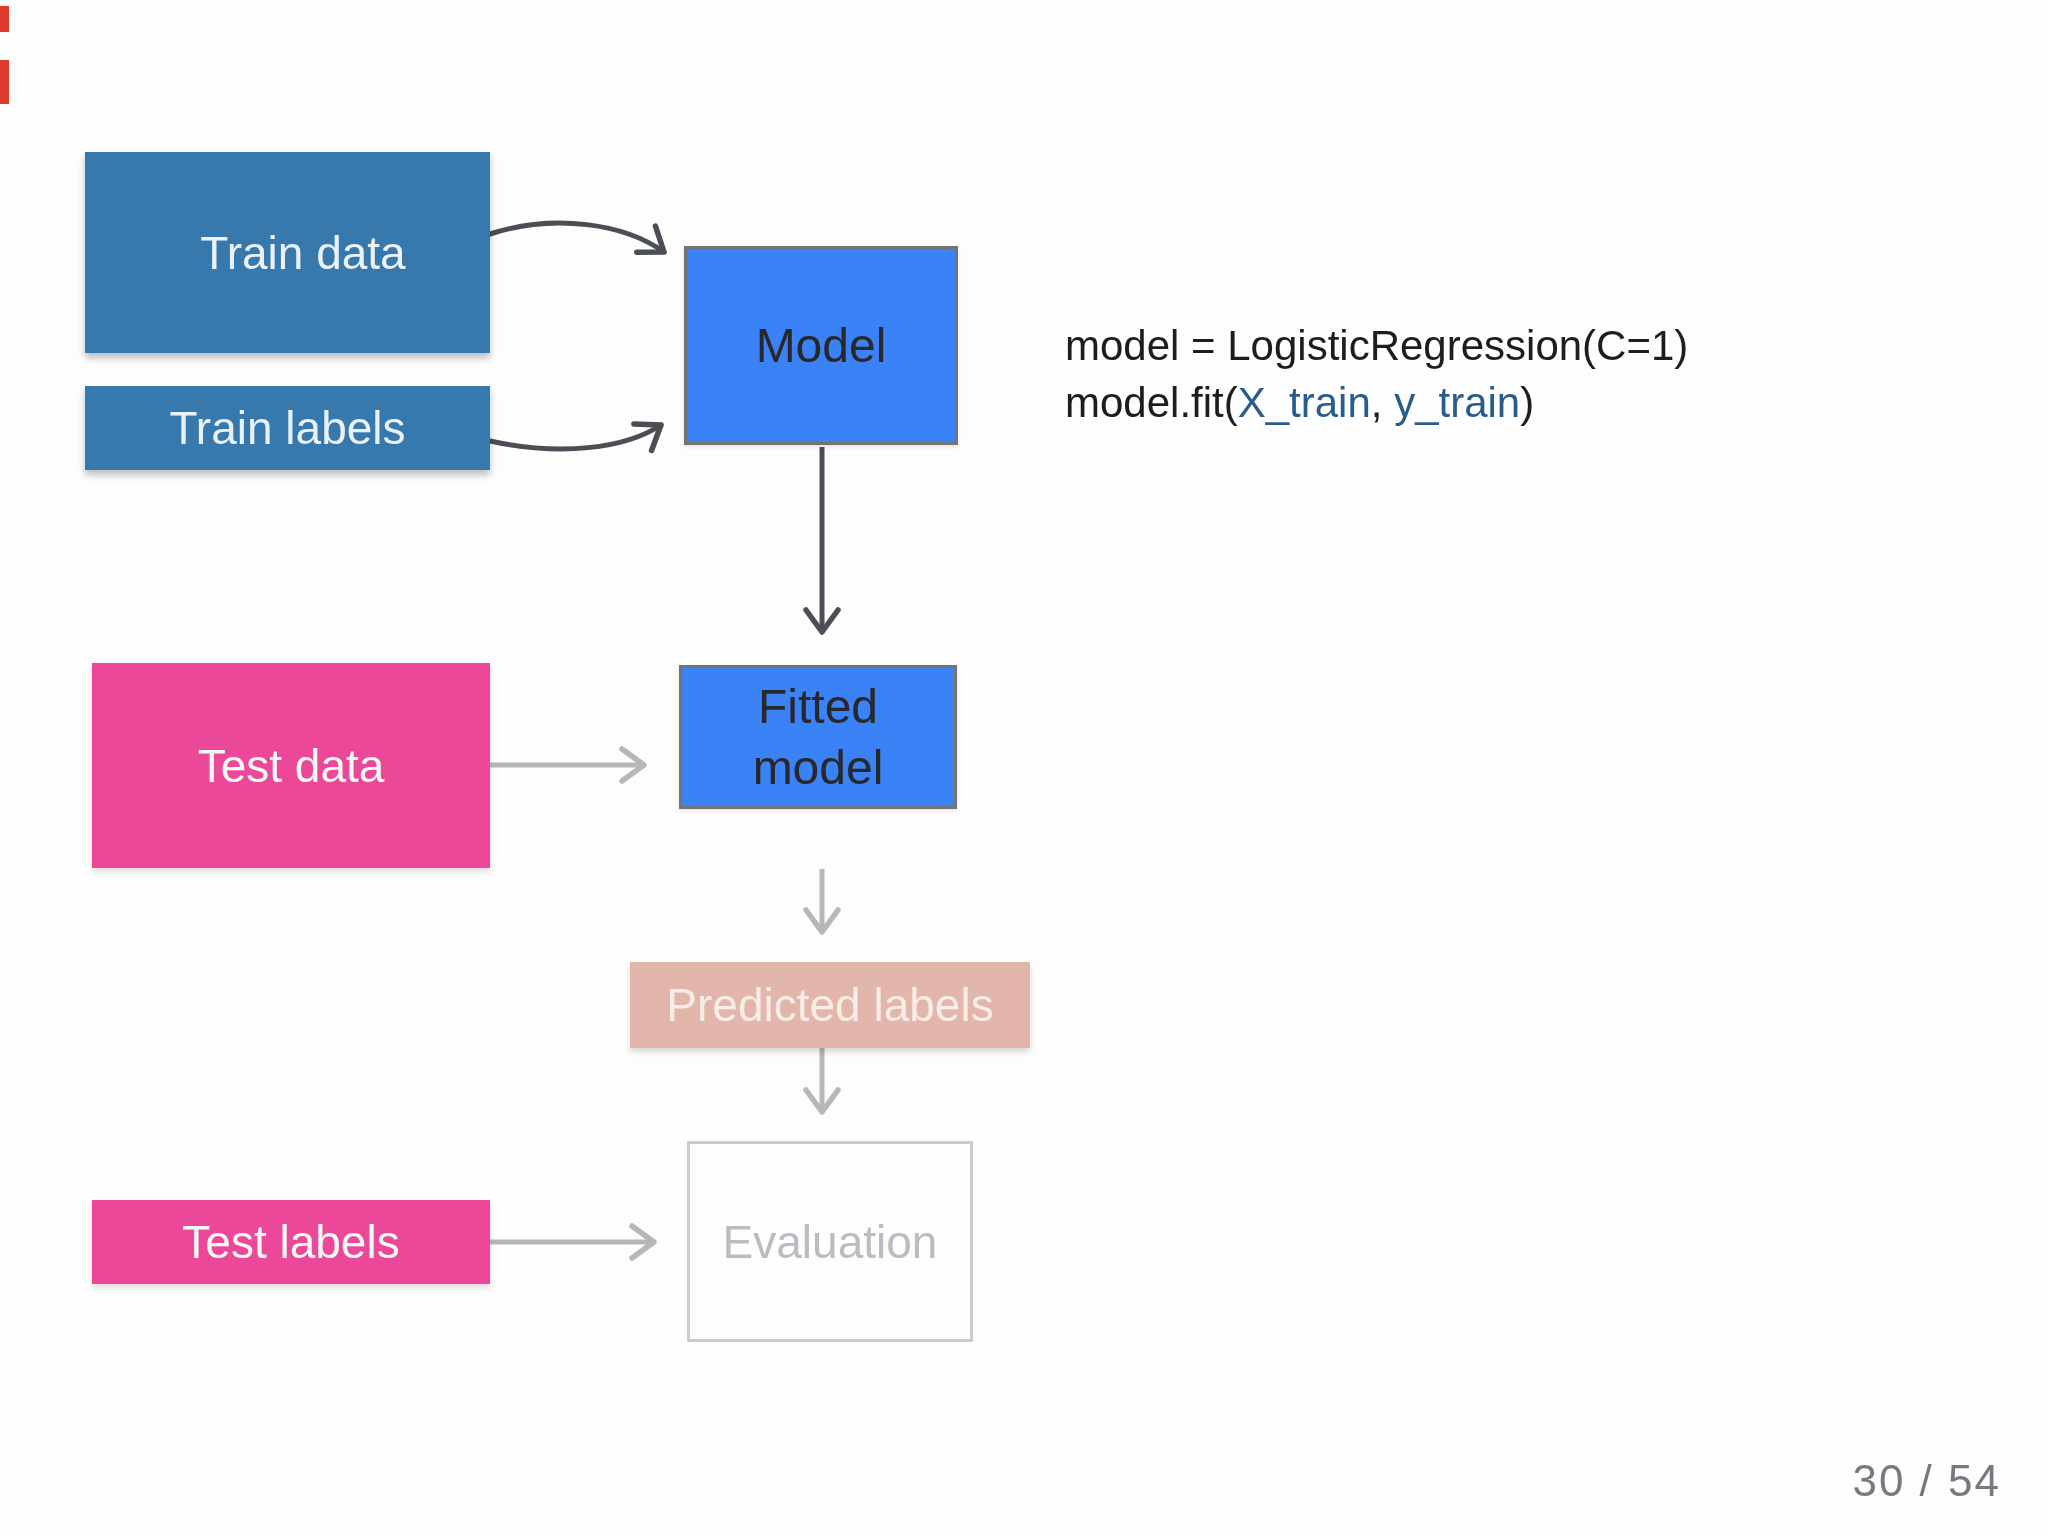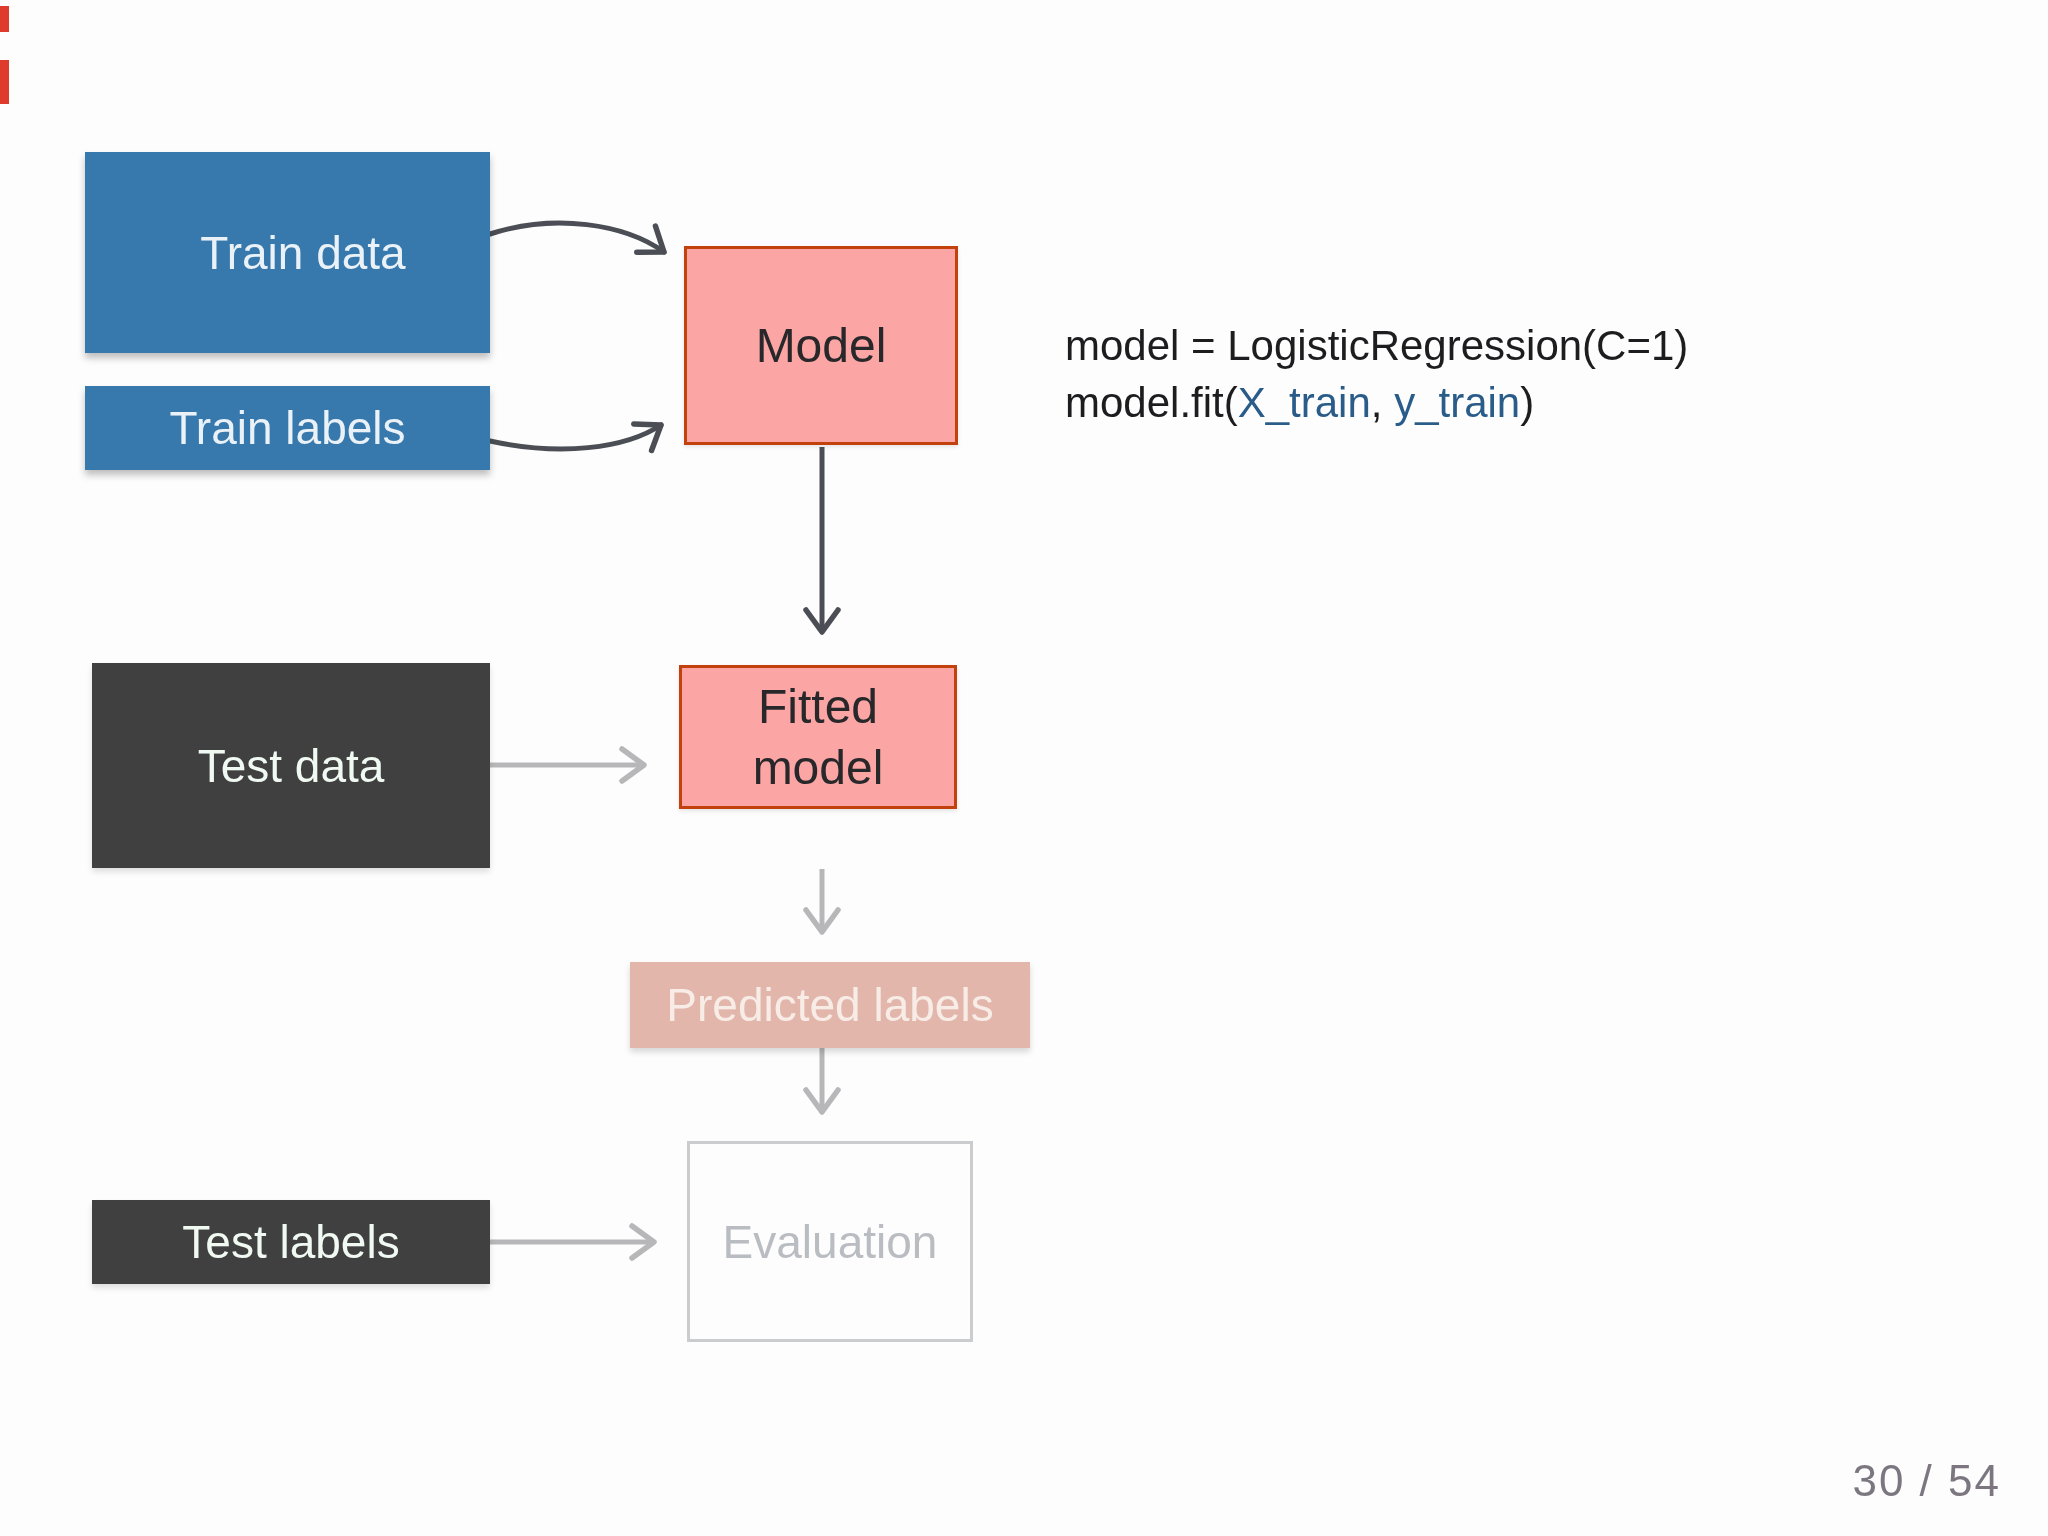--- a/index.html
+++ b/index.html
@@ -11,25 +11,25 @@
   .red-mark{position:absolute;left:0;width:9px;background:#de3b2d;}
   .red-mark.m1{top:6px;height:26px;}
   .red-mark.m2{top:60px;height:44px;}
 
   
   .node{position:absolute;display:flex;align-items:center;justify-content:center;
         box-sizing:border-box;text-align:center;}
 
   .blue-box{background:#3778ad;color:#eaf2f8;font-size:46px;font-weight:300;
             box-shadow:0 5px 7px rgba(0,0,0,0.25);}
-  .green-box{background:#404040;color:#f1faf2;font-size:46px;font-weight:300;
+  .green-box{background:#ec4899;color:#f1faf2;font-size:46px;font-weight:300;
              box-shadow:0 4px 6px rgba(0,0,0,0.12);}
   .pink-box{background:#e3b6ac;color:#f8ece7;font-size:46px;font-weight:300;
             box-shadow:0 4px 6px rgba(0,0,0,0.15);}
-  .white-box{background:#fca5a5;border:3px solid #c2410c;color:#28282a;
+  .white-box{background:#3b82f6;border:3px solid #737373;color:#28282a;
              font-size:48px;font-weight:300;box-shadow:0 2px 4px rgba(0,0,0,0.10);}
   .faded-box{background:#fdfdfd;border:3px solid #caccce;color:#b9bcc1;
              font-size:46px;font-weight:300;}
 
   #train-data   {left:85px;  top:152px;  width:405px; height:201px;padding-left:31px;}
   #train-labels {left:85px;  top:386px;  width:405px; height:84px;}
   #test-data    {left:92px;  top:663px;  width:398px; height:205px;}
   #test-labels  {left:92px;  top:1200px; width:398px; height:84px;}
   #model        {left:684px; top:246px;  width:274px; height:199px;}
   #fitted-model {left:679px; top:665px;  width:278px; height:144px;line-height:1.28;}

